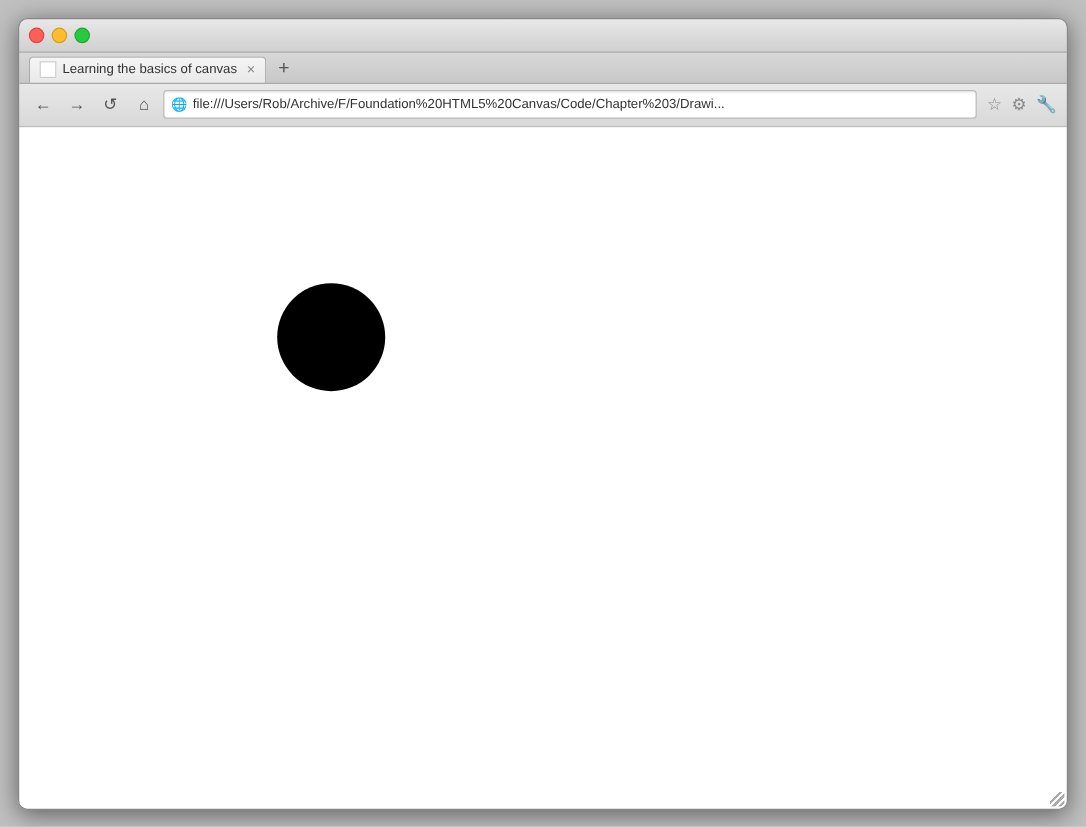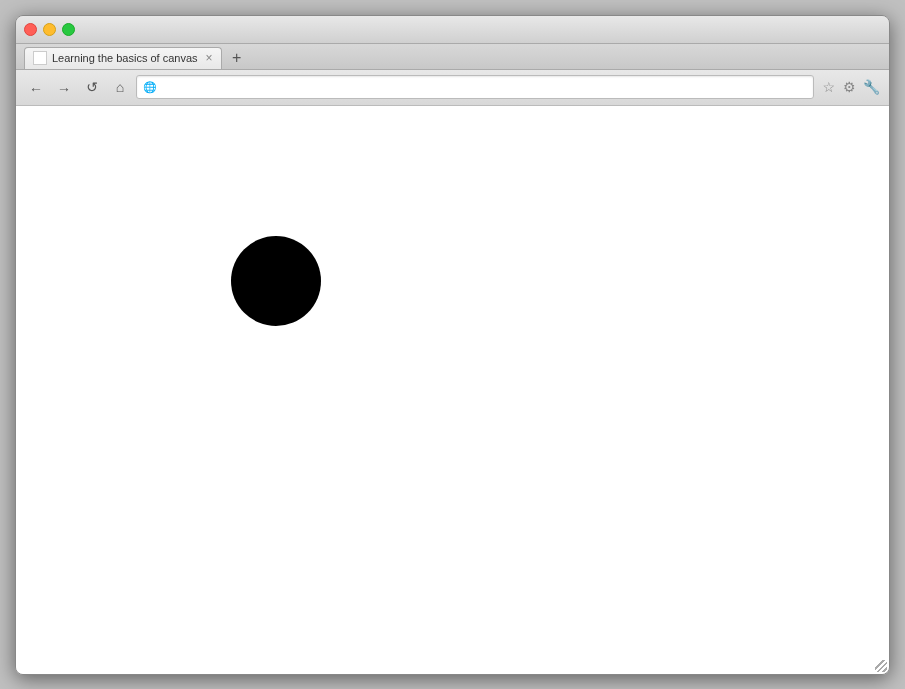--- a/index.html
+++ b/index.html
@@ -248,20 +248,21 @@
   </div>
 
   <div class="nav-bar">
     <button class="nav-btn">←</button>
     <button class="nav-btn">→</button>
     <button class="nav-btn">↺</button>
     <button class="nav-btn">⌂</button>
 
     <div class="address-bar-container">
       <span class="ssl-icon">🌐</span>
+      <span class="address-text">file:///Users/Rob/Archive/F/Foundation%20HTML5%20Canvas/Code/Chapter%203/Drawi...</span>
     </div>
 
     <span class="star-icon">☆</span>
     <span class="tool-icon">⚙</span>
     <span class="tool-icon">🔧</span>
   </div>
 
   <div class="content-area">
     <div class="canvas-area">
       <div class="black-circle" style="width: 90px; height: 90px; top: 130px; left: 215px; background: rgb(0, 0, 0);"></div>

